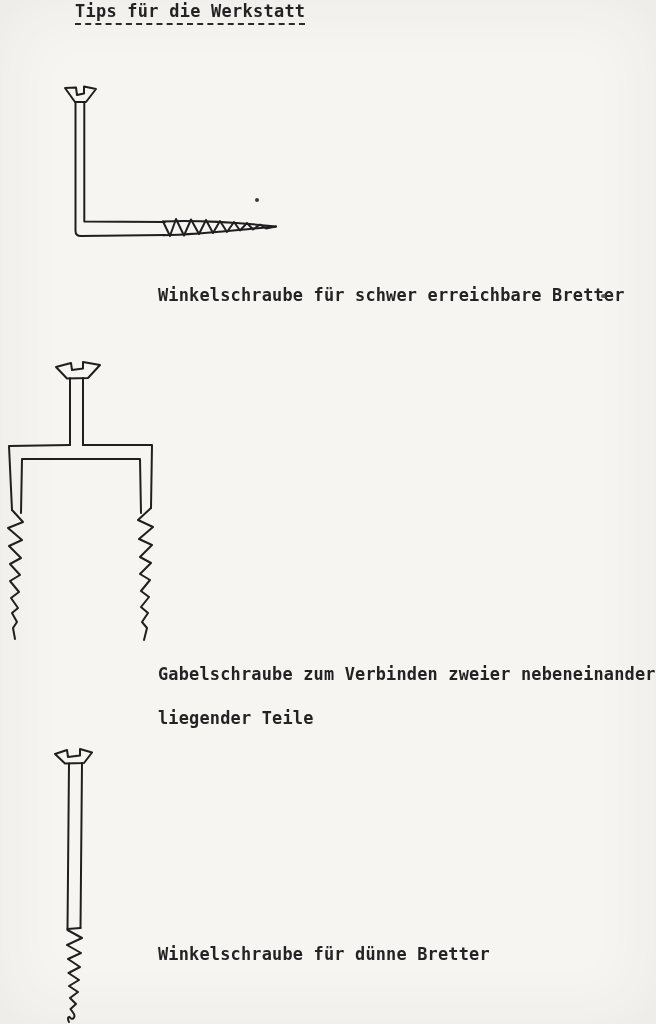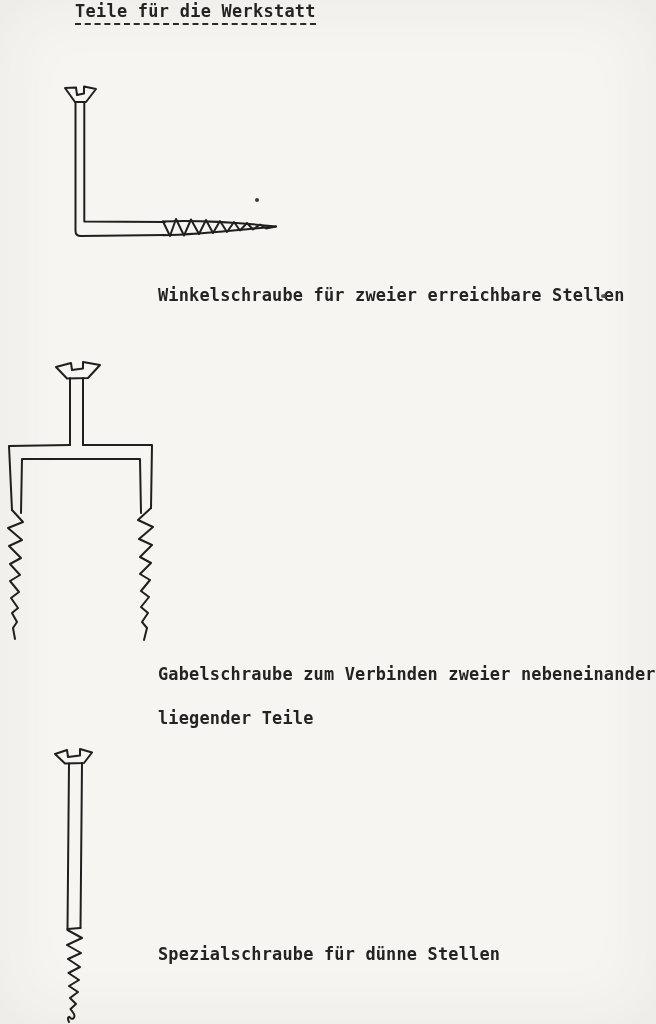--- a/index.html
+++ b/index.html
@@ -58,31 +58,31 @@
   }
   .speck1 { left: 255px; top: 198px; width: 4px; height: 4px; }
   .speck2 { left: 601px; top: 294px; width: 6px; height: 4px; opacity: .8; }
 </style>
 </head>
 <body>
 
 <div class="page">
 
   <div class="title">
-    <span class="underlined">Teile für die Werkstatt</span>
+    <span class="underlined">Tips für die Werkstatt</span>
   </div>
 
   <svg class="drawing fig1" width="240" height="175" viewBox="0 0 240 175">
     <path d="M15 16 L26 15.5 L27 23 L34 21.5 L34 14.5 L46 17 L36 30 L25 30 Z"></path>
     <path d="M25.5 30 L25.5 159 Q25.5 164 31 164 L115 163"></path>
     <path d="M34.3 30 L34.3 149.5 L115 150"></path>
     <path d="M113 149.5 C150 148 192 151 226 154.5 C192 157.5 150 162.5 113 163.2"></path>
     <path d="M113 149.5 L120 164 L126 147 L134 163.5 L141 147.5 L149 162 L156 148 L163 161 L170 149 L177 160 L184 150 L190 158.5 L197 151 L203 157.5 L210 152.5 L216 156.5 L226 154.5"></path>
   </svg>
-  <div class="caption cap1">Winkelschraube für zweier erreichbare Stellen</div>
+  <div class="caption cap1">Winkelschraube für schwer erreichbare Bretter</div>
 
   <svg class="drawing fig2" width="170" height="298" viewBox="0 0 170 298">
     <path d="M56 15 L71 11 L72 18 L83 16.5 L83 10 L100 13 L88 26 L67 26.5 Z"></path>
     <path d="M70 26 L70 93"></path>
     <path d="M83 26 L83 93"></path>
     <path d="M70 93 L9 94 L12 158"></path>
     <path d="M83 93 L152 93 L151 156"></path>
     <path d="M22 107 L140 107 L141 161 M22 107 L21 161"></path>
     <path d="M12 158 L23 170 L8 176 L22 188 L9 194 L21 206 L10 212 L20 223 L10 229 L19 240 L11 246 L18 256 L12 261 L17 270 L13 276 L15 287"></path>
     <path d="M151 156 L138 168 L153 175 L139 187 L152 193 L140 205 L151 211 L140 222 L150 228 L141 239 L149 245 L141 255 L148 261 L142 270 L147 276 L144 288"></path>
@@ -90,18 +90,18 @@
   <div class="caption cap2a">Gabelschraube zum Verbinden zweier nebeneinander-</div>
   <div class="caption cap2b">liegender Teile</div>
 
   <svg class="drawing fig3" width="80" height="282" viewBox="0 0 80 282">
     <path d="M15 12 L27 8 L28 15 L40 13.5 L40 7 L52 10.5 L44 21 L25 21.5 Z"></path>
     <path d="M29 21.5 L27.5 187"></path>
     <path d="M42 21 L40.5 186"></path>
     <path d="M27.5 187 L40.5 186"></path>
     <path d="M27.5 188 L42 196 L27 203 L41 211 L28 217 L40 225 L28.5 231 L39 238 L29 244 L38 250 L30 256 L36 262 L30.5 267 L34 272 C35.5 276 32 278.5 30 275.5 C28.5 273.5 27 276.5 29 280"></path>
   </svg>
-  <div class="caption cap3">Spezialschraube für dünne Stellen</div>
+  <div class="caption cap3">Winkelschraube für dünne Bretter</div>
 
   <div class="speck speck1"></div>
   <div class="speck speck2"></div>
 
 </div>
 
 </body></html>

